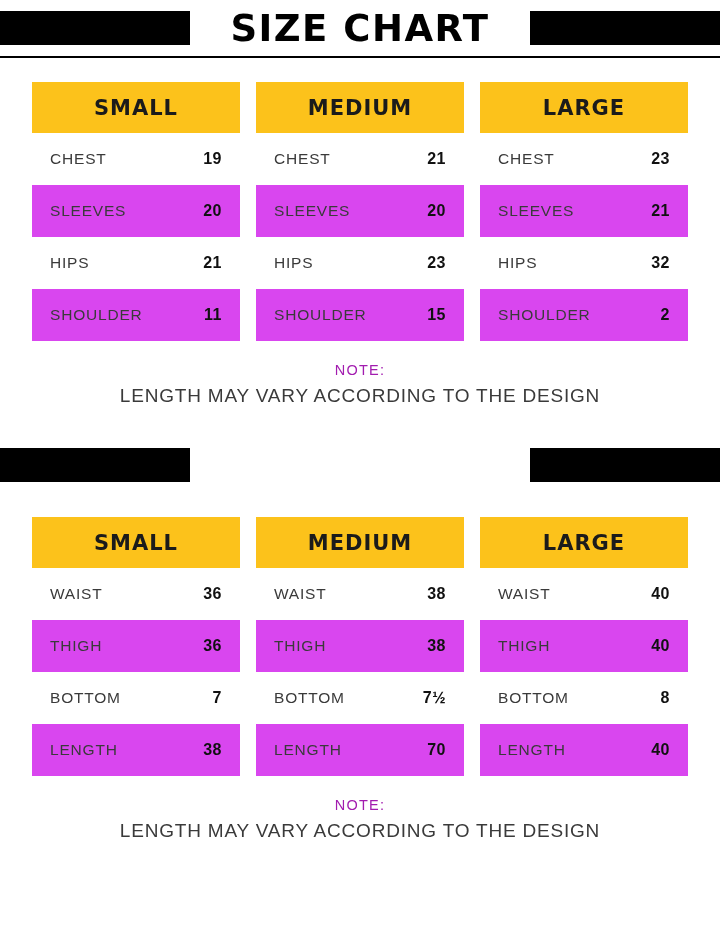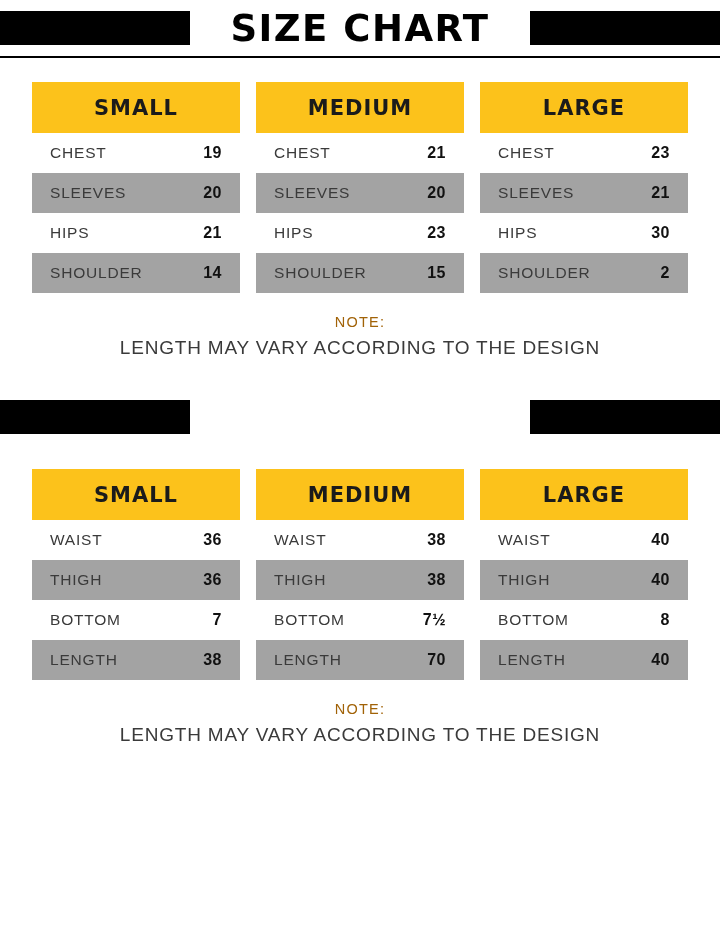--- a/index.html
+++ b/index.html
@@ -77,24 +77,24 @@
     letter-spacing: 1px;
     color: #1b1b1b;
     padding: 14px 0 13px;
     font-family: "DejaVu Sans", sans-serif;
   }
   .row {
     display: flex;
     align-items: center;
     justify-content: space-between;
     padding: 0 18px;
-    height: 40px;
+    height: 52px;
     box-sizing: border-box;
   }
-  .row.shade { background: #a3a3a3; }
+  .row.shade { background: #d946ef; }
   .row.plain { background: #ffffff; }
   .row .label {
     font-size: 15.5px;
     letter-spacing: 0.8px;
     color: #3a3a3a;
     font-weight: 400;
   }
   .row .value {
     font-size: 16px;
     font-weight: bold;
@@ -106,21 +106,21 @@
   
   .note {
     text-align: center;
     padding-top: 18px;
     line-height: 1.55;
   }
   .note .note-label {
     display: block;
     font-size: 14.5px;
     letter-spacing: 1.2px;
-    color: #a16207;
+    color: #a21caf;
   }
   .note .note-text {
     display: block;
     font-size: 19px;
     letter-spacing: 0.8px;
     color: #3a3a3a;
   }
 
   .spacer-top { height: 24px; }
   .spacer-mid { height: 26px; }
@@ -150,21 +150,21 @@
         <div class="row shade">
           <span class="label">SLEEVES</span>
           <span class="value">20</span>
         </div>
         <div class="row plain">
           <span class="label">HIPS</span>
           <span class="value">21</span>
         </div>
         <div class="row shade">
           <span class="label">SHOULDER</span>
-          <span class="value">14</span>
+          <span class="value">11</span>
         </div>
       </div>
 
       <div class="col">
         <div class="col-head">MEDIUM</div>
         <div class="row plain">
           <span class="label">CHEST</span>
           <span class="value">21</span>
         </div>
         <div class="row shade">
@@ -186,21 +186,21 @@
         <div class="row plain">
           <span class="label">CHEST</span>
           <span class="value">23</span>
         </div>
         <div class="row shade">
           <span class="label">SLEEVES</span>
           <span class="value">21</span>
         </div>
         <div class="row plain">
           <span class="label">HIPS</span>
-          <span class="value">30</span>
+          <span class="value">32</span>
         </div>
         <div class="row shade">
           <span class="label">SHOULDER</span>
           <span class="value">2</span>
         </div>
       </div>
     </div>
 
     <div class="note">
       <span class="note-label">NOTE:</span>

